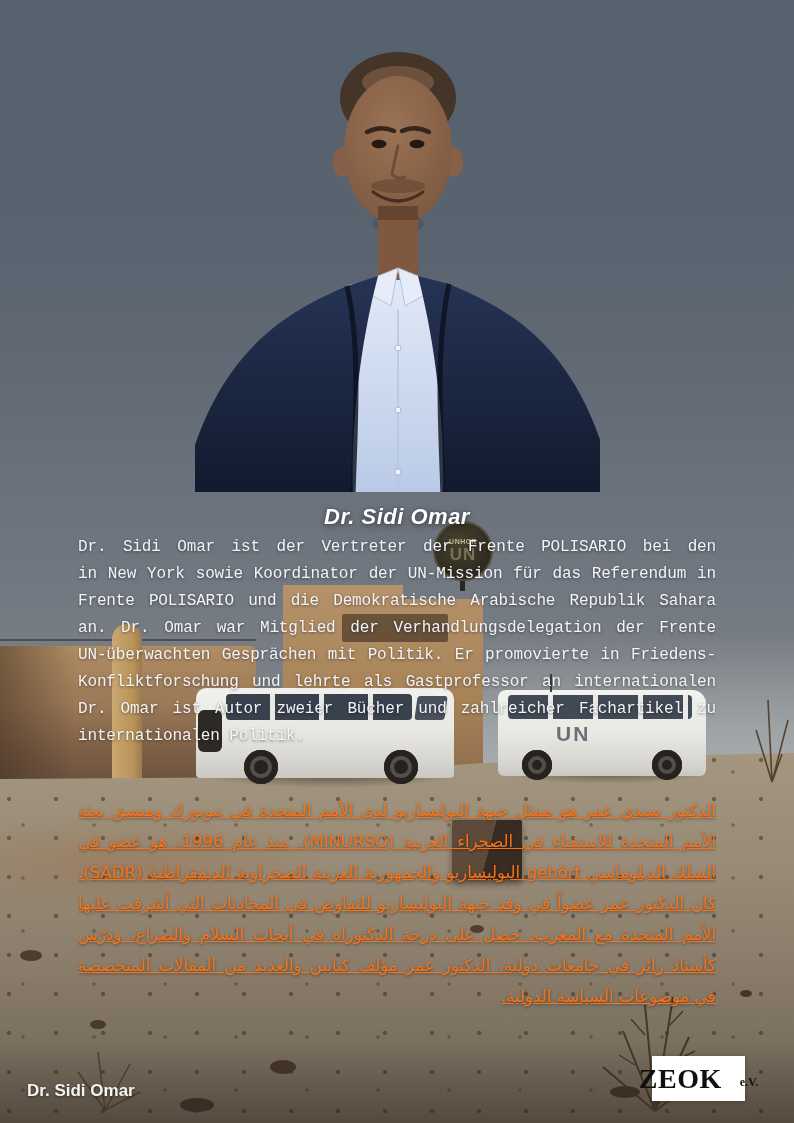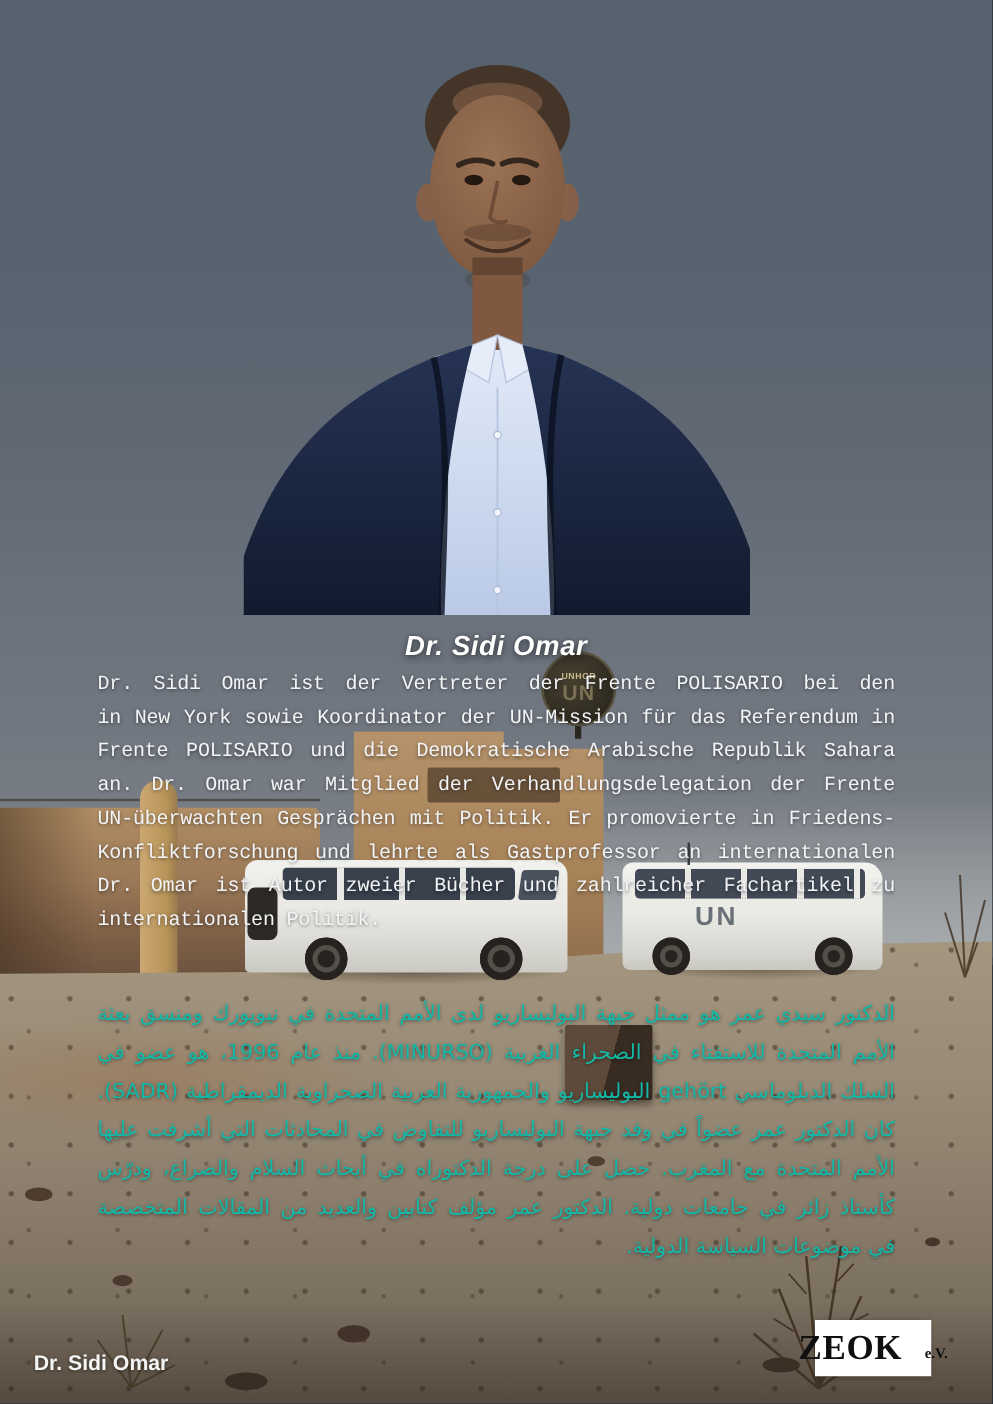--- a/index.html
+++ b/index.html
@@ -58,22 +58,22 @@
   
   .portrait{position:absolute;left:195px;top:28px;width:405px;height:464px;z-index:5;}
   
   .title{position:absolute;left:0;top:504px;width:794px;text-align:center;z-index:10;
     font-size:22px;font-weight:700;font-style:italic;letter-spacing:.5px;color:#ffffff;
     text-shadow:0 2px 6px rgba(18,20,26,.55),0 0 2px rgba(18,20,26,.4);}
   .bio-de{position:absolute;left:78px;top:534px;width:638px;z-index:10;color:#f3f4f6;
     font-size:16px;letter-spacing:-.15px;text-shadow:0 1px 3px rgba(10,12,18,.5);}
   .de-line{height:27px;line-height:27px;text-align:justify;text-align-last:justify;overflow:hidden;white-space:normal;font-family:Liberation Mono, monospace;}
   .de-line.last{text-align-last:left;}
-  .bio-ar{position:absolute;left:78px;top:795px;width:638px;z-index:10;color:#14b8a6;
-    font-family:"DejaVu Sans",sans-serif;font-size:16.5px;text-shadow:0 1px 3px rgba(10,12,18,.5);}
+  .bio-ar{position:absolute;left:78px;top:795px;width:638px;z-index:10;color:#f97316;
+    font-family:"DejaVu Sans",sans-serif;font-size:16.5px;text-shadow:0 1px 3px rgba(10,12,18,.5);text-decoration:underline;}
   .ar-line{height:31px;line-height:31px;direction:rtl;unicode-bidi:plaintext;text-align:justify;text-align-last:justify;overflow:hidden;}
   .ar-line.last{text-align-last:right;}
   .footer-name{position:absolute;left:27px;top:1081px;z-index:10;font-size:17px;font-weight:700;color:#f4f4f4;
     text-shadow:0 1px 3px rgba(20,15,8,.6);}
   .logo{position:absolute;left:652px;top:1056px;width:93px;height:45px;z-index:10;background:#ffffff;
     display:flex;align-items:center;justify-content:center;box-shadow:0 1px 4px rgba(30,22,12,.35);}
   .logo .zeok{font-family:"Liberation Serif","DejaVu Serif",serif;font-weight:700;font-size:28px;color:#101010;letter-spacing:.5px;line-height:1;}
   .logo .ev{font-family:"Liberation Serif","DejaVu Serif",serif;font-weight:700;font-size:12px;color:#101010;margin-left:18px;align-self:center;padding-top:8px;}
 </style>
 </head>

